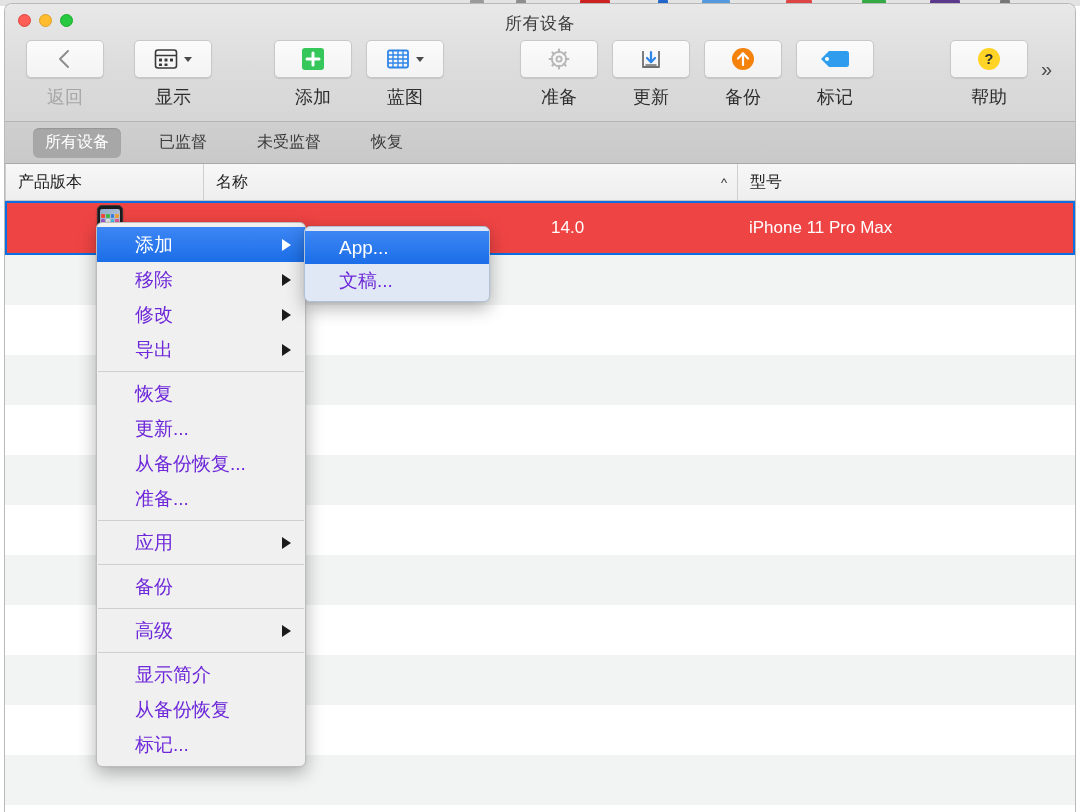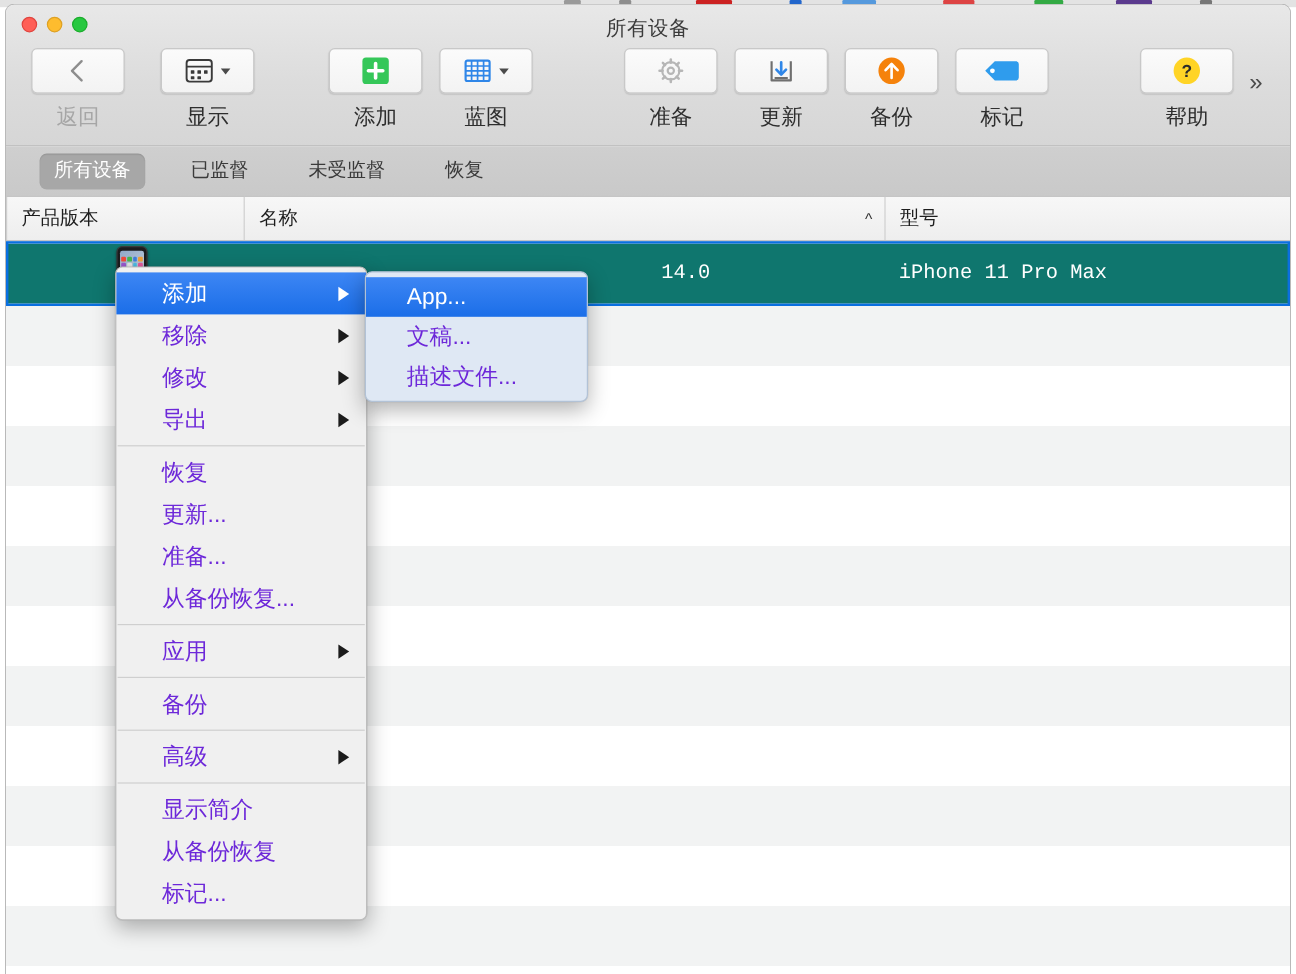--- a/index.html
+++ b/index.html
@@ -150,28 +150,27 @@
   }
   .row {
     position: relative;
     height: 50px;
     display: flex; align-items: center;
   }
   .row.odd  { background: #f2f3f3; }
   .row.even { background: #ffffff; }
 
   .row.selected {
-    background: #0f766e;
+    background: #ef4444;
     border-top: 2px solid #ffffff;
     border-bottom: 2px solid #ffffff;
     outline: 2px solid #0a6fe0;
     outline-offset: -2px;
     z-index: 3;
     height: 54px;
-    font-family: Liberation Mono, monospace;
   }
   .cell { padding-left: 12px; display: flex; align-items: center; }
   .cell.name  { width: 534px; }
   .cell.ver   { width: 198px; }
   .cell.model { flex: 1; }
   .row.selected .cell { color: #ffffff; font-size: 17px; }
 
   
   .device-icon {
     width: 26px; height: 46px;
@@ -488,25 +487,25 @@
       <div class="sep"></div>
       <div class="mi">
         <span>恢复</span>
 
       </div>
       <div class="mi">
         <span>更新...</span>
 
       </div>
       <div class="mi">
+        <span>从备份恢复...</span>
+
+      </div>
+      <div class="mi">
         <span>准备...</span>
-
-      </div>
-      <div class="mi">
-        <span>从备份恢复...</span>
 
       </div>
       <div class="sep"></div>
       <div class="mi">
         <span>应用</span>
         <span class="arrow"></span>
       </div>
       <div class="sep"></div>
       <div class="mi">
         <span>备份</span>
@@ -534,19 +533,15 @@
 
   <div class="menu" id="sub-menu">
       <div class="mi highlight">
         <span>App...</span>
 
       </div>
       <div class="mi">
         <span>文稿...</span>
 
       </div>
-      <div class="mi">
-        <span>描述文件...</span>
-
-      </div>
     </div>
 
 </div>
 
 </body></html>

